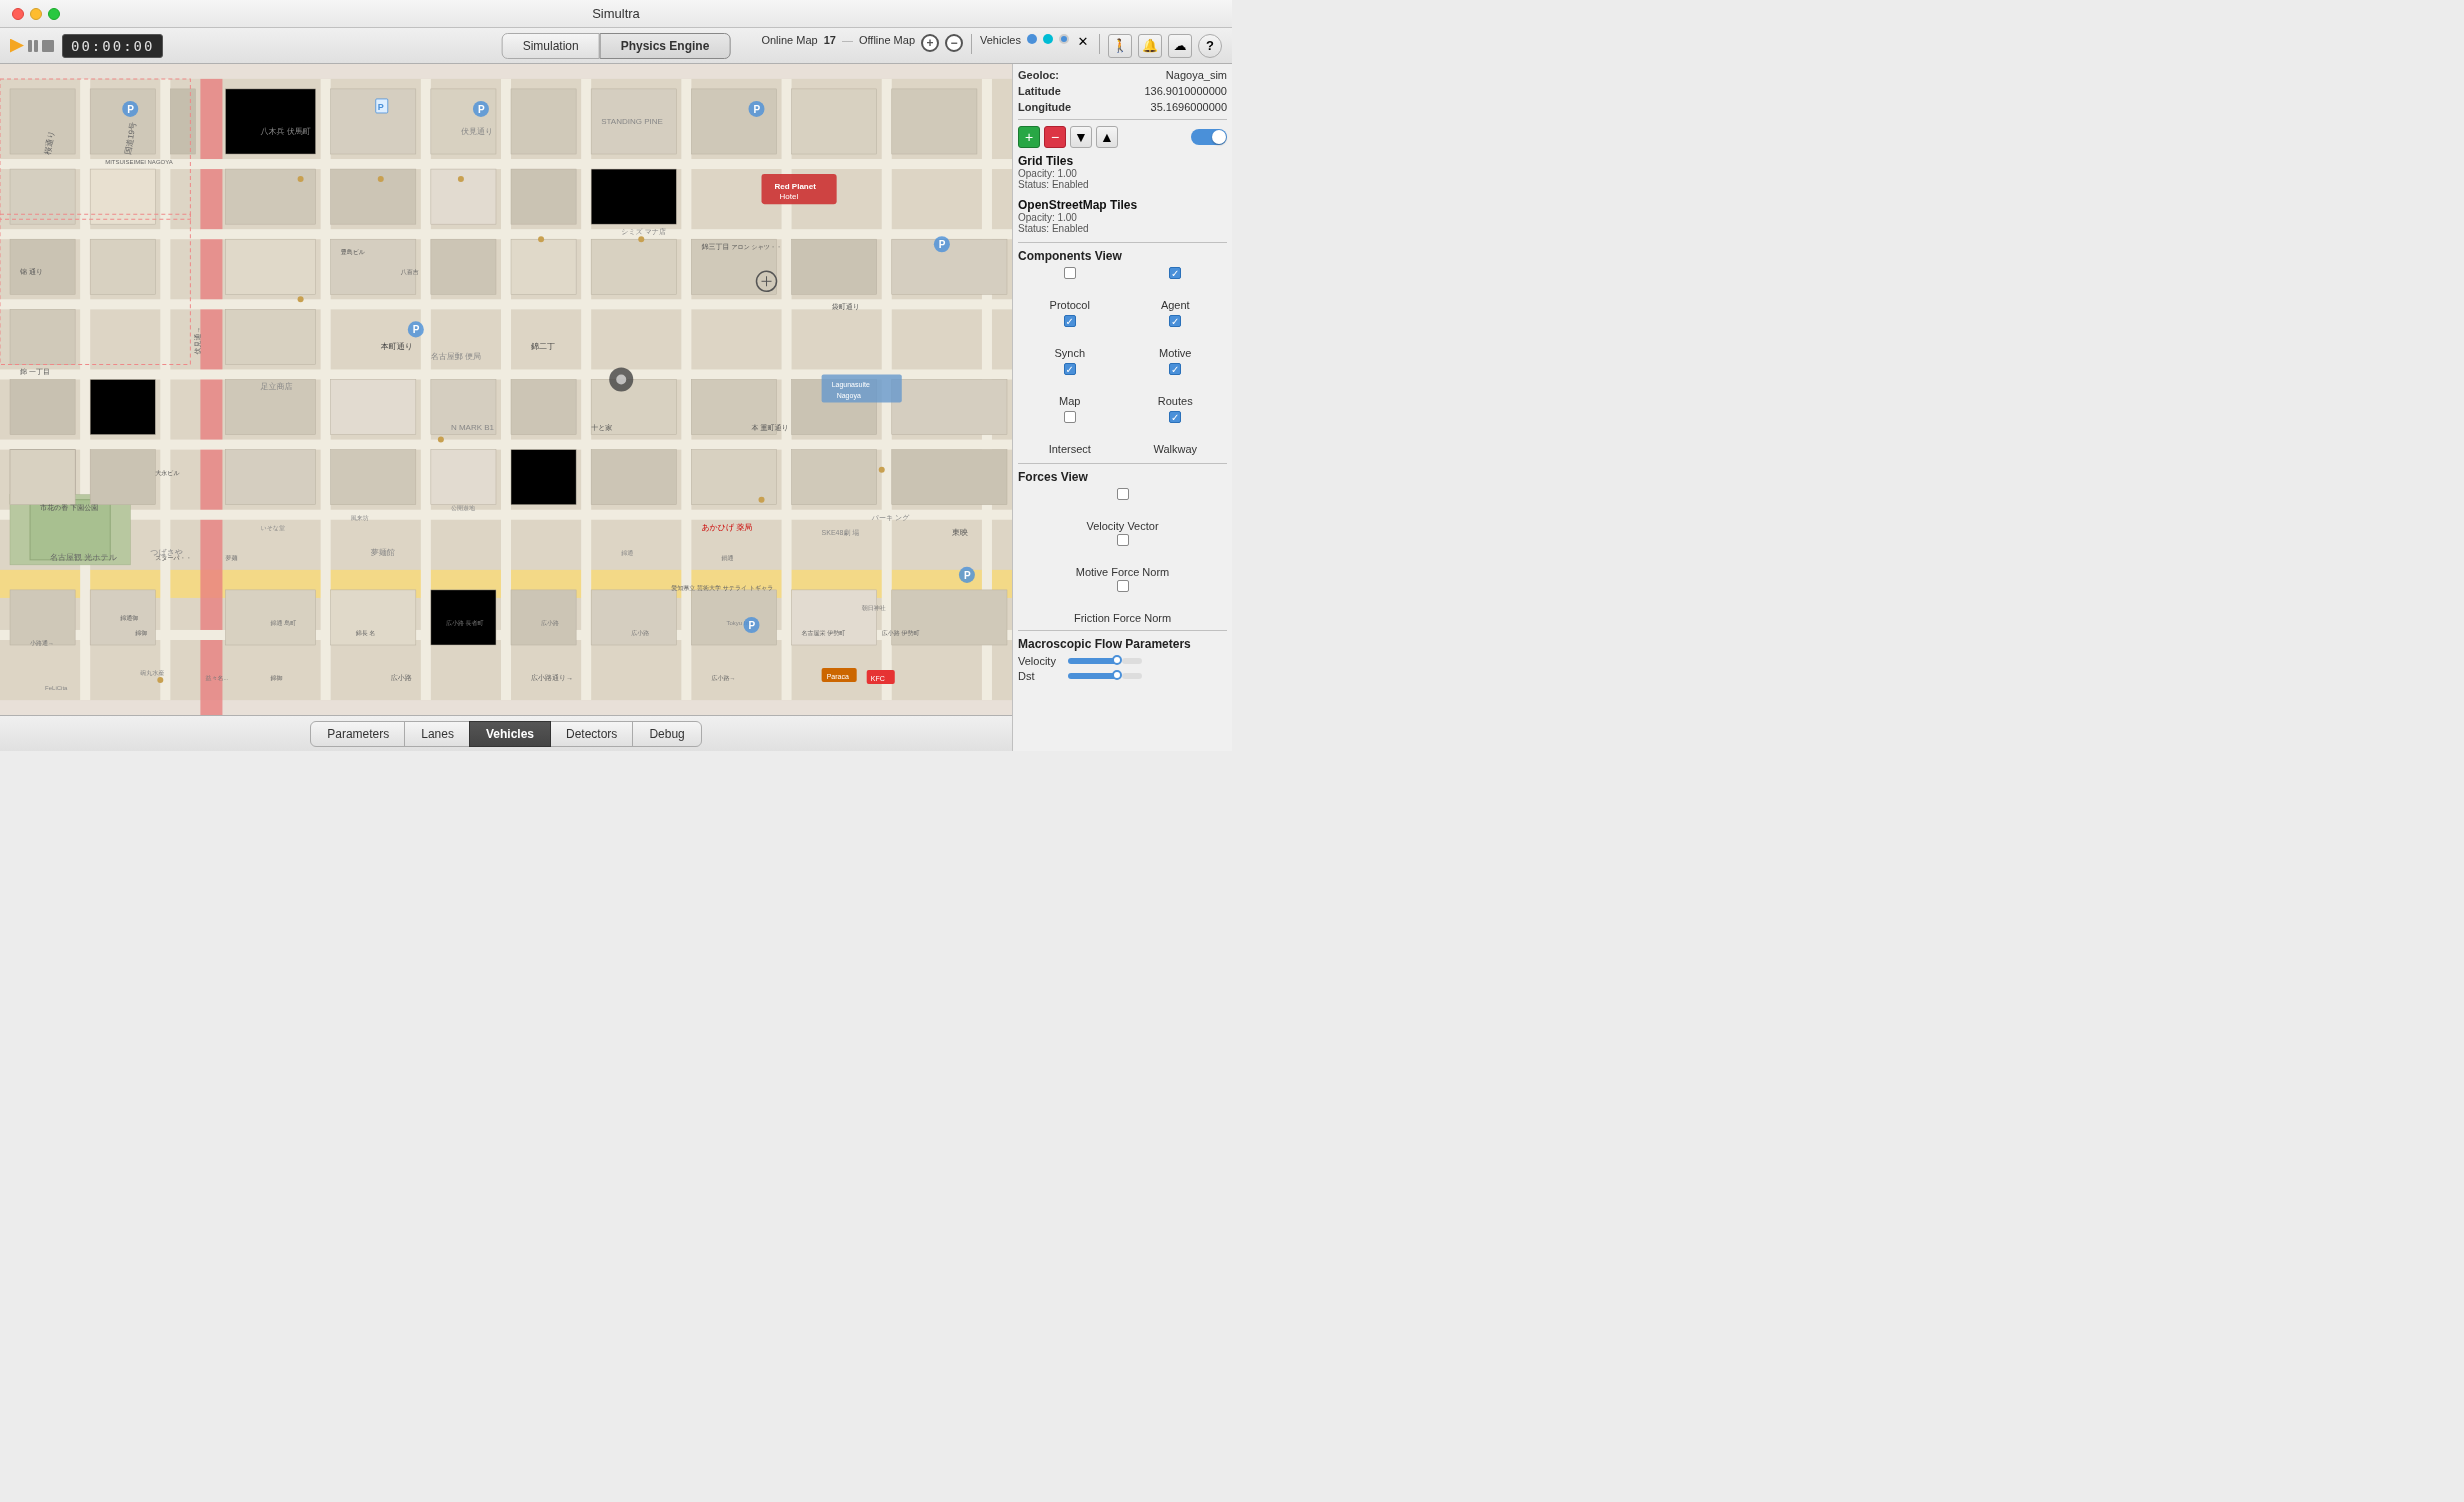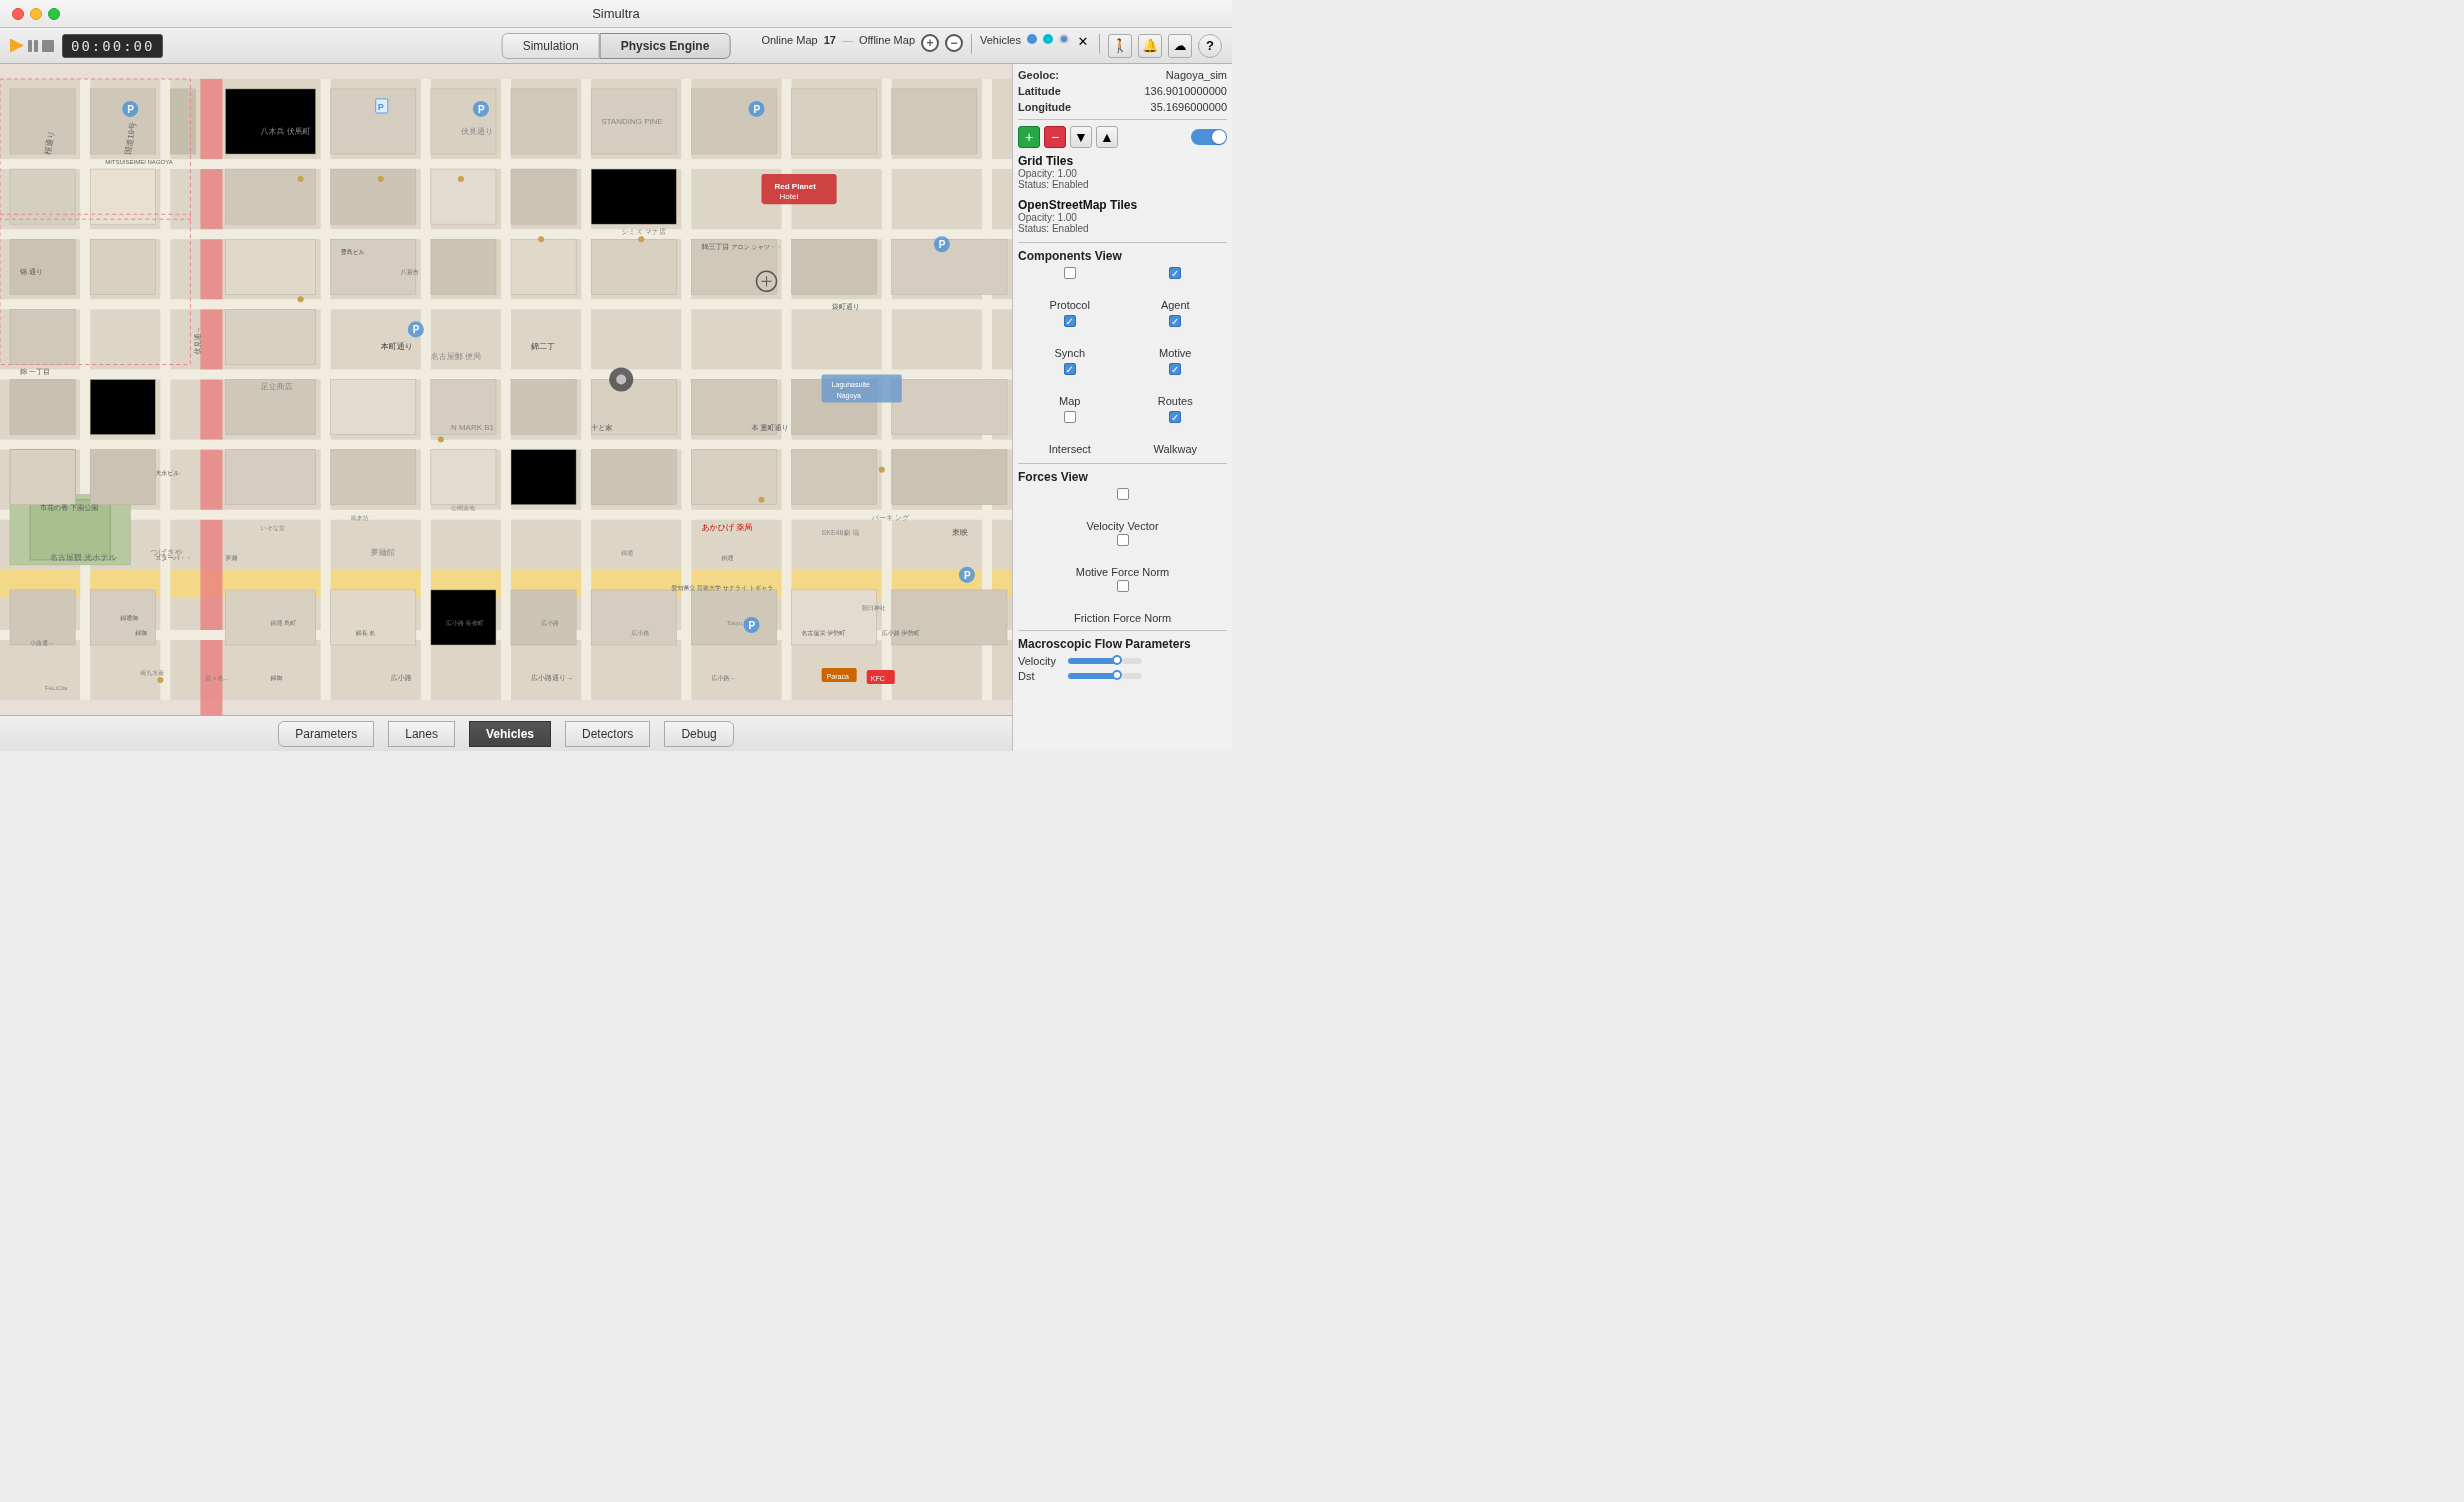--- a/index.html
+++ b/index.html
@@ -157,21 +157,21 @@
       overflow: hidden;
     }
     
     .bottom-tabs {
       height: 36px;
       background: linear-gradient(180deg, #f0f0f0 0%, #e0e0e0 100%);
       border-top: 1px solid #b0b0b0;
       display: flex;
       align-items: center;
       justify-content: center;
-      gap: 16px;
+      gap: 0;
     }
     .bottom-tab {
       padding: 5px 16px;
       border: 1px solid #aaa;
       background: linear-gradient(180deg, #f5f5f5 0%, #e0e0e0 100%);
       cursor: pointer;
       font-size: 12px;
       color: #333;
       margin: 0 -1px;
     }

